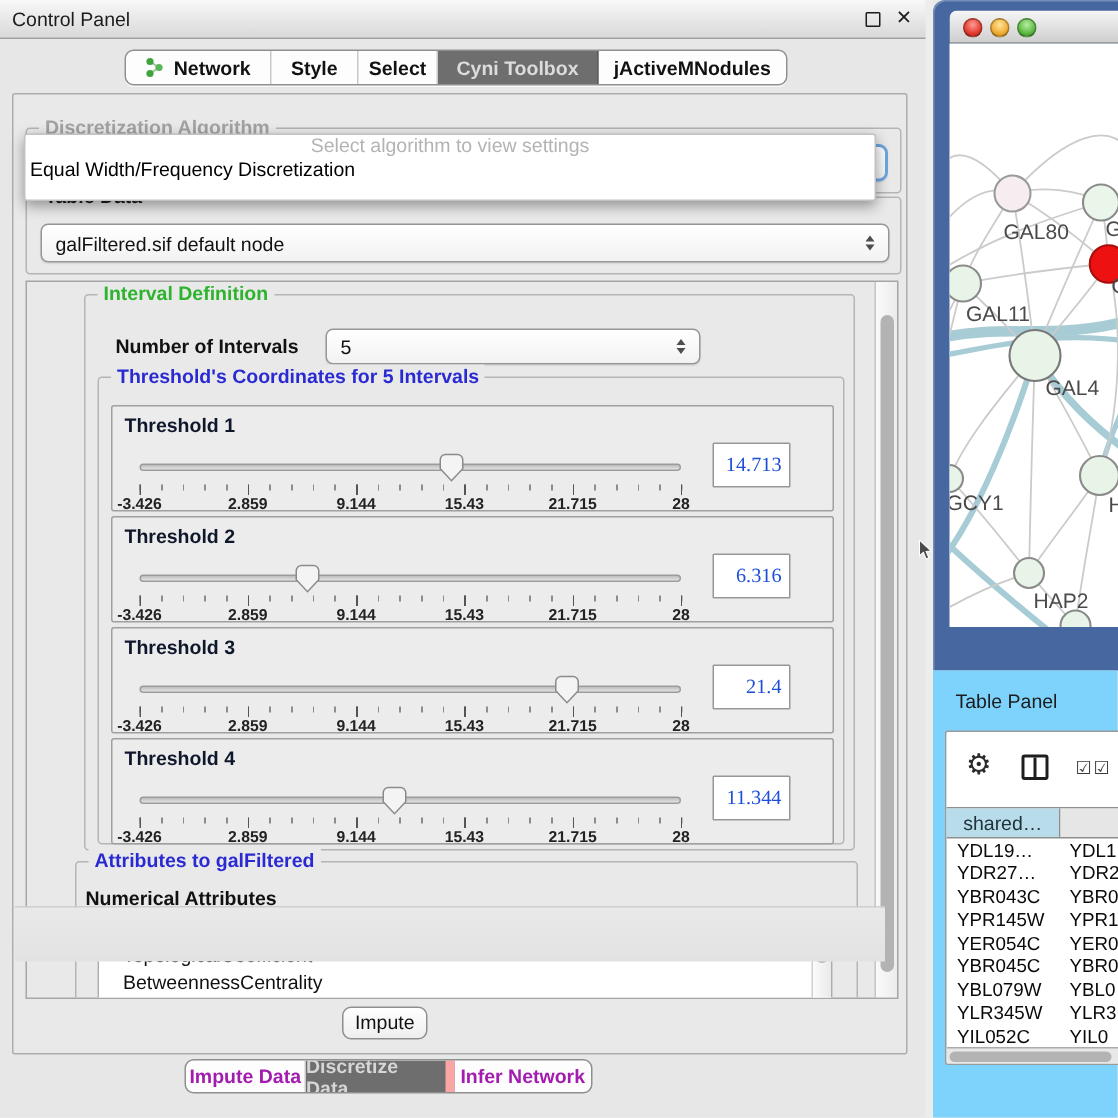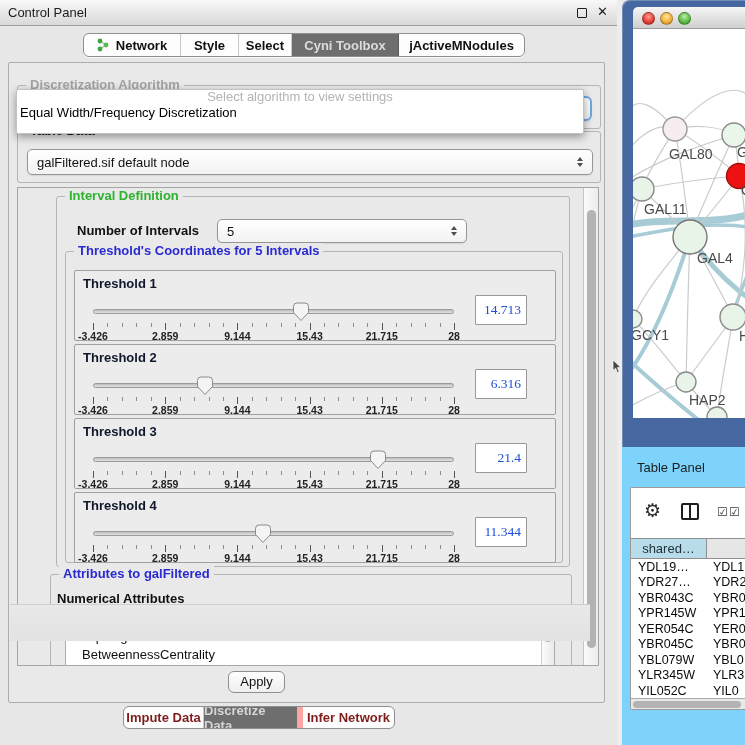--- a/index.html
+++ b/index.html
@@ -101,21 +101,21 @@
   #apply-row { position:absolute; left:1px; top:541px; width:580px; height:37px;
     background:linear-gradient(#e9e9e9,#e2e2e2); border-top:1px solid #cfcfcf; }
   #apply-button { position:absolute; left:219px; top:608px; width:57px; height:22px;
     background:linear-gradient(#ffffff,#eeeeee); border:1px solid #8f8f8f; border-radius:6px;
     font-size:13px; color:#111; text-align:center; line-height:20px; }
 
   
   #bottom-tabbar { position:absolute; left:123px; top:706px; height:23px; display:flex;
     border:1px solid #8f8f8f; border-radius:6px; overflow:hidden; background:#fdfdfd; }
   .btab { display:flex; align-items:center; justify-content:center; font-size:13px; font-weight:bold;
-    color:#7f1d1d; border-right:1px solid #c9c9c9; }
+    color:#a21caf; border-right:1px solid #c9c9c9; }
   .btab:last-child { border-right:none; }
   .btab.selected { background:#6e6e6e; color:#d6d6d6; border-right:6px solid #fca5a5; }
 
   
   #mouse-cursor { position:absolute; left:612px; top:360px; z-index:60; }
 
   
   #right-side { position:absolute; left:622px; top:0; width:123px; height:745px; background:#e9e9e9; }
   #net-window { position:absolute; left:0; top:0; width:130px; height:447px;
     background:#46679f; border-radius:8px 0 0 0; box-shadow:inset 1px 1px 0 rgba(255,255,255,.25); }
@@ -315,21 +315,21 @@
             </div>
         </div>
       </div>
 
       <div id="v-scrollbar">
         <div id="v-thumb"></div>
       </div>
     </div>
 
     <div id="apply-row"></div>
-    <div id="apply-button">Apply</div>
+    <div id="apply-button">Impute</div>
   </div>
 
   <div id="bottom-tabbar">
     <div class="btab" style="width:80px">
       <span>Impute Data</span>
     </div>
     <div class="btab selected" style="width:99px">
       <span>Discretize Data</span>
     </div>
     <div class="btab" style="width:91px">

